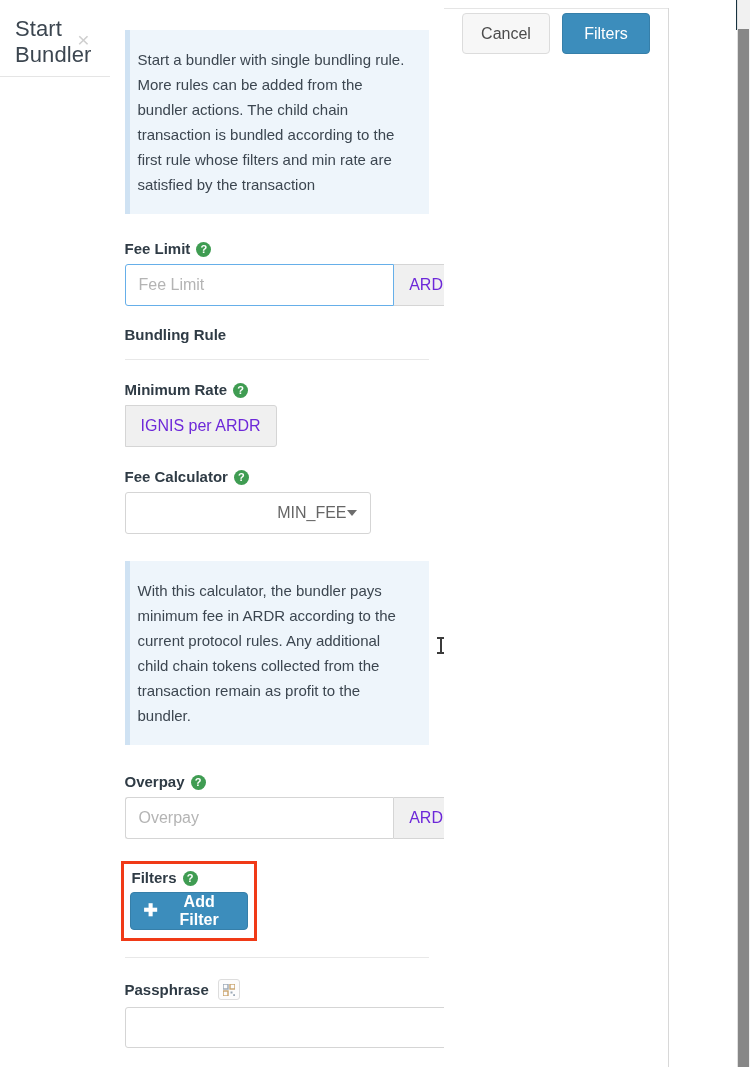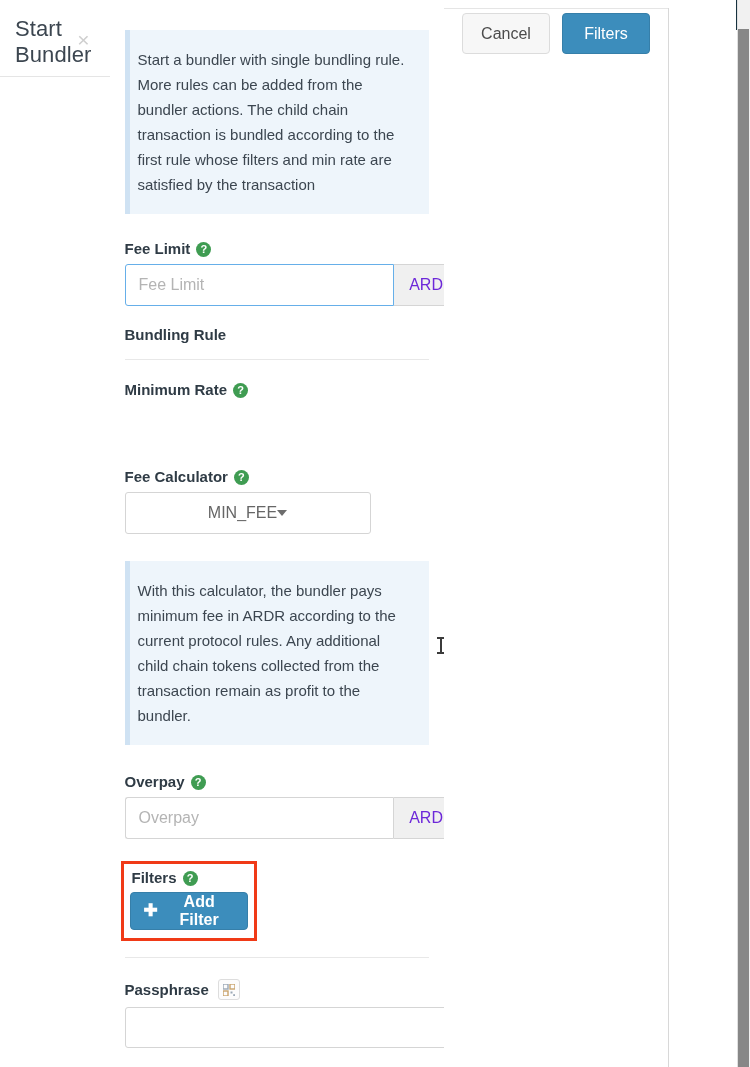--- a/index.html
+++ b/index.html
@@ -212,21 +212,21 @@
     width: 246px;
     height: 42px;
     border: 1px solid #d5d5d5;
     border-radius: 3px;
     background: #ffffff;
     font-size: 16px;
     color: #666;
     padding: 0 13px;
     display: flex;
     align-items: center;
-    justify-content: center;
+    justify-content: flex-end;
     cursor: pointer;
   }
   .caret-down {
     width: 0; height: 0;
     border-left: 5px solid transparent;
     border-right: 5px solid transparent;
     border-top: 6px solid #6d6d6d;
   }
 
   .divider {
@@ -336,20 +336,21 @@
     <hr class="divider">
 
     <div class="section">
       <div class="form-label">
         <span>Minimum Rate</span>
         <span class="help-icon">
             <span>?</span>
           </span>
       </div>
       <div class="input-group wide-addon">
+        <div class="input-addon">IGNIS per ARDR</div>
       </div>
     </div>
 
     <div class="section">
       <div class="form-label">
         <span>Fee Calculator</span>
         <span class="help-icon">
             <span>?</span>
           </span>
       </div>

